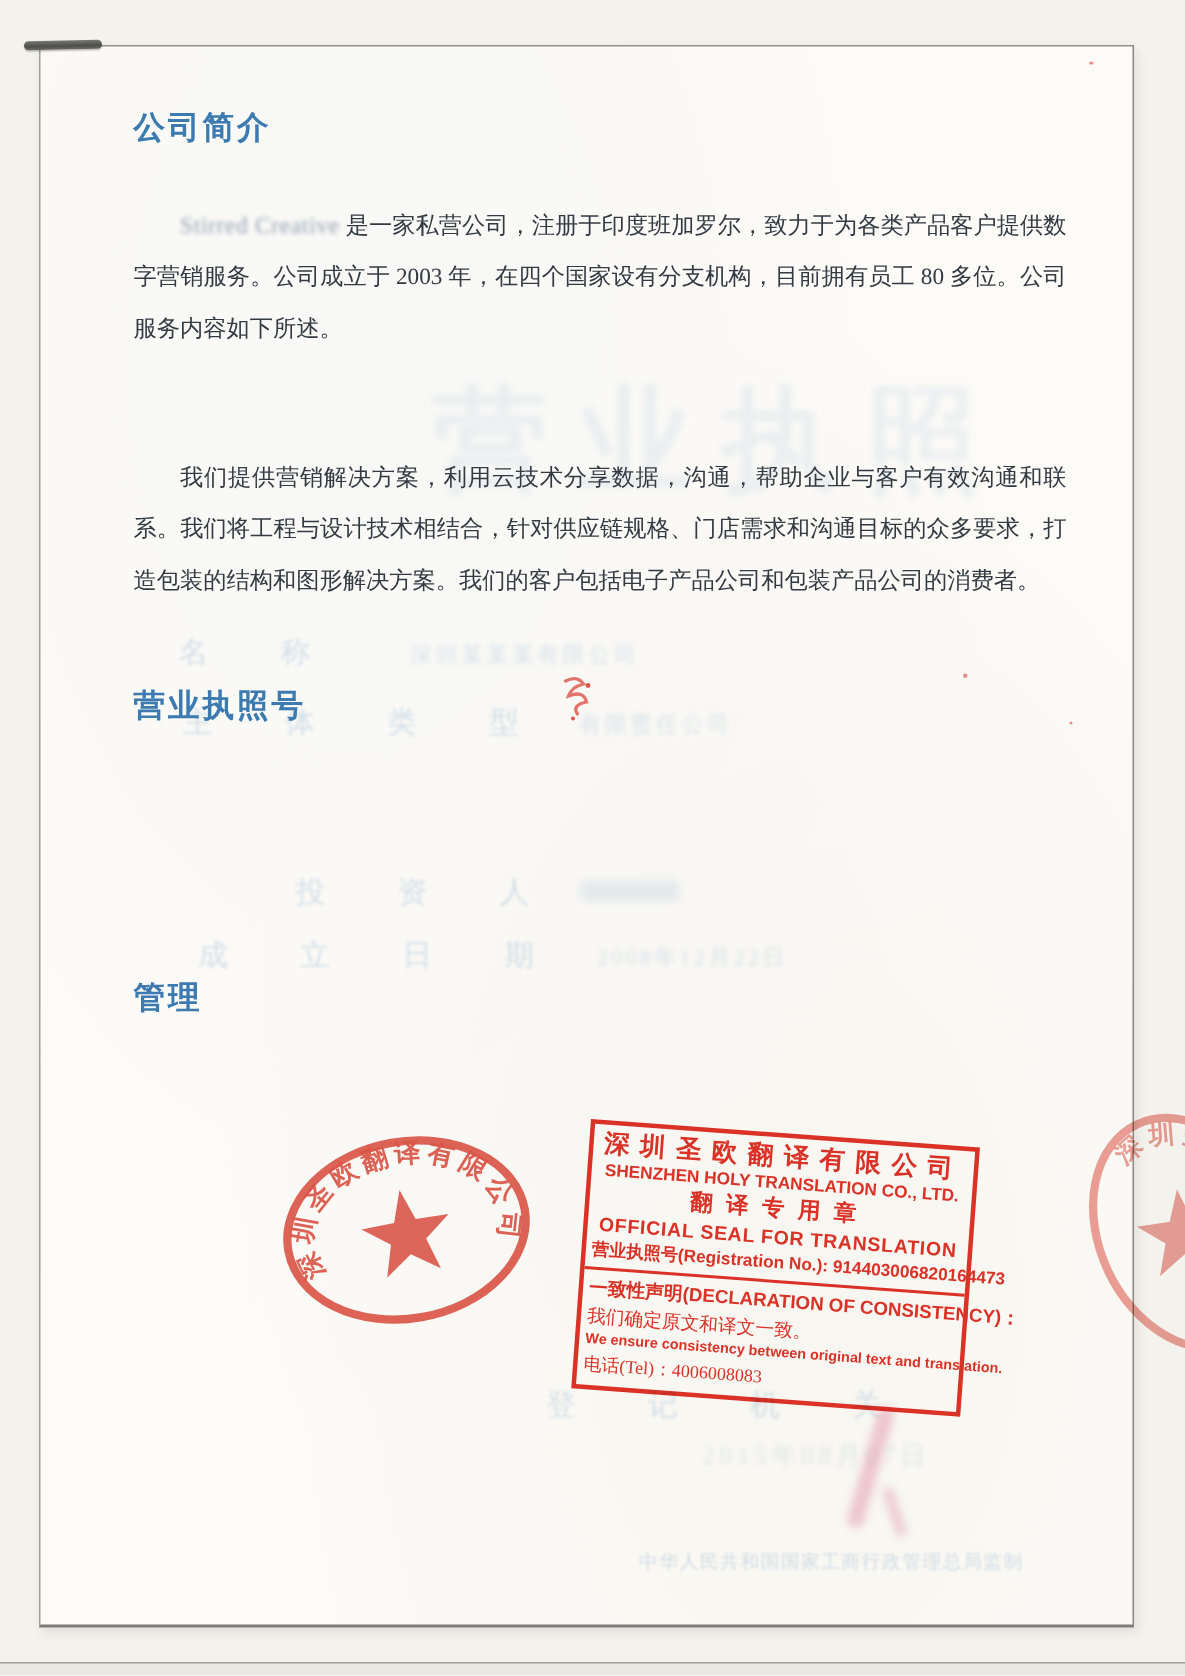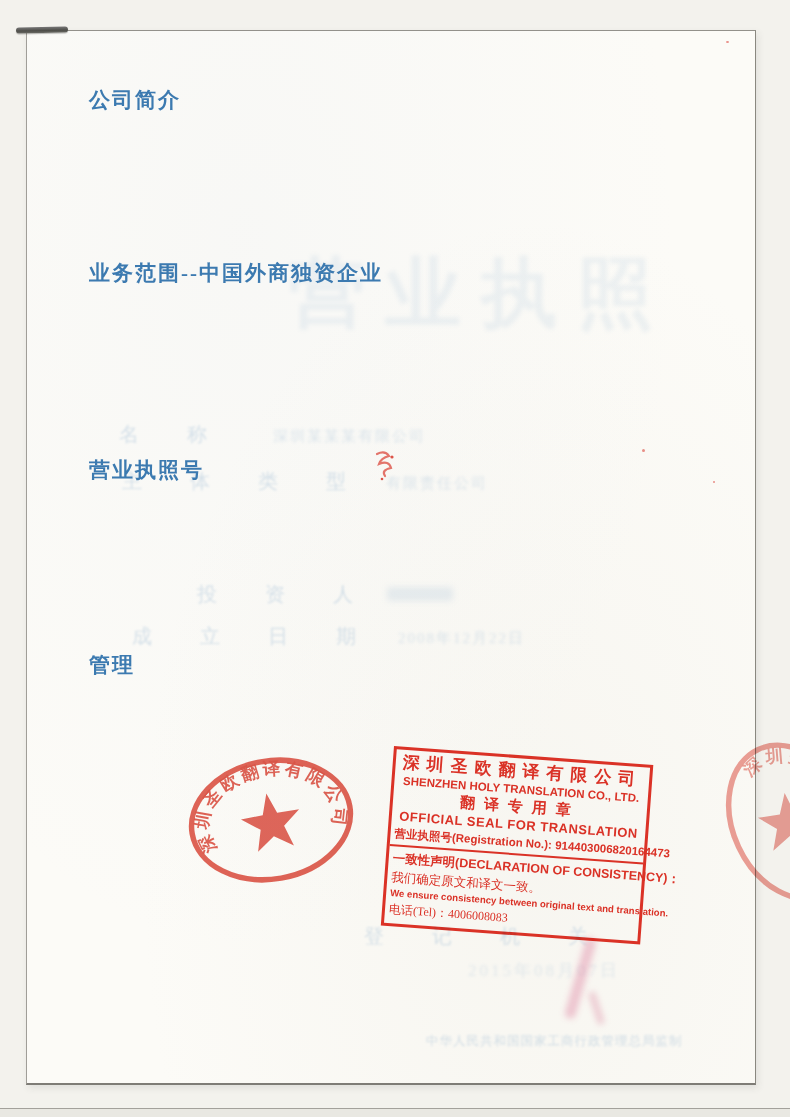--- a/index.html
+++ b/index.html
@@ -83,23 +83,24 @@
 
     <div class="ghost g-line" style="left:105px;top:592px;">
       <span class="g-label">成　立　日　期</span>
       <span class="g-val" style="margin-left:28px;">2008年12月22日</span>
     </div>
 
     <div class="ghost g-label" style="left:337px;top:892px;">登　记　机　关</div>
     <div class="ghost g-date" style="left:441px;top:928px;">2015年08月07日</div>
     <div class="ghost g-foot" style="left:399px;top:1002px;text-align:center;">中华人民共和国国家工商行政管理总局监制</div>
 
-    <div class="sec-h" style="top:55px;">公司简介</div>
+    <div class="sec-h" style="top:40px;">公司简介</div>
+    <p class="para" style="top:103px;"><span class="redacted">Stirred Creative</span><span> 是一家私营公司，注册于印度班加罗尔，致力于为各类产品客户提供数字营销服务。公司成立于 2003 年，在四个国家设有分支机构，目前拥有员工 80 多位。公司服务内容如下所述。</span></p>
 
-    <div class="sec-h" style="top:228px;">业务范围--中国外商独资企业</div>
+    <p class="para" style="top:271px;"><span>我们提供营销解决方案，利用云技术分享数据，沟通，帮助企业与客户有效沟通和联系。我们将工程与设计技术相结合，针对供应链规格、门店需求和沟通目标的众多要求，打造包装的结构和图形解决方案。我们的客户包括电子产品公司和包装产品公司的消费者。</span></p>
 
     <div class="sec-h" style="top:425px;">营业执照号</div>
 
     <div class="sec-h" style="top:620px;">管理</div>
 
     <svg class="scribble" width="30" height="36" viewBox="0 0 30 36">
       <path d="M6,6 Q14,2 18,8 Q10,10 8,16 Q18,12 20,20 Q10,22 14,28" fill="none" stroke="#d8372b" stroke-width="2.2" stroke-linecap="round" opacity=".8"></path>
       <circle cx="21" cy="9" r="1.6" fill="#d8372b"></circle>
       <circle cx="11" cy="31" r="1.3" fill="#d8372b"></circle>
     </svg>

